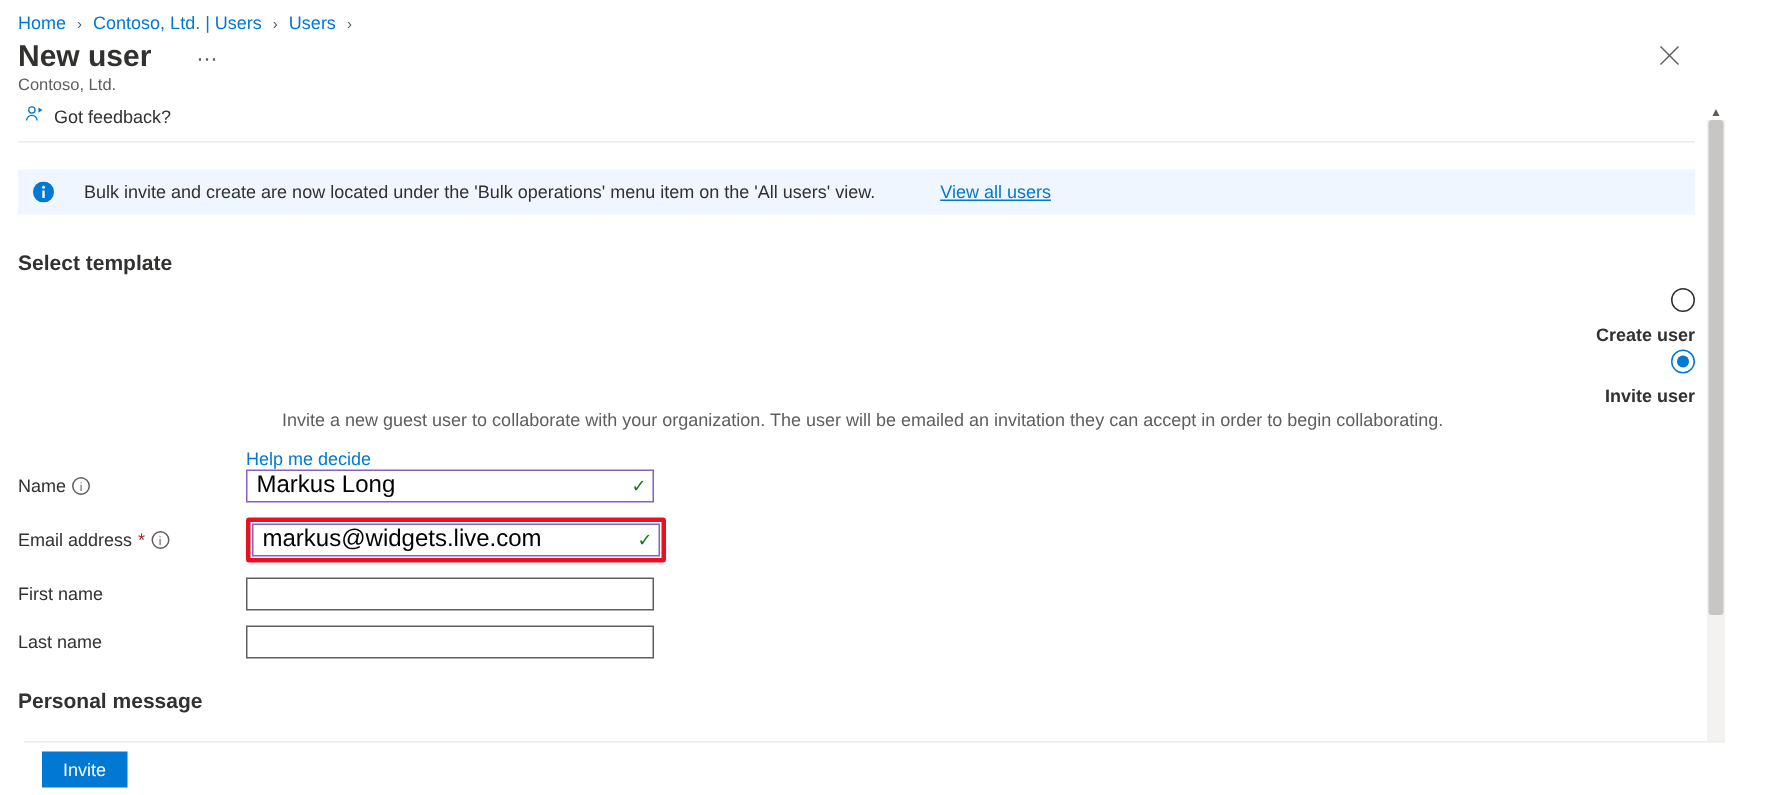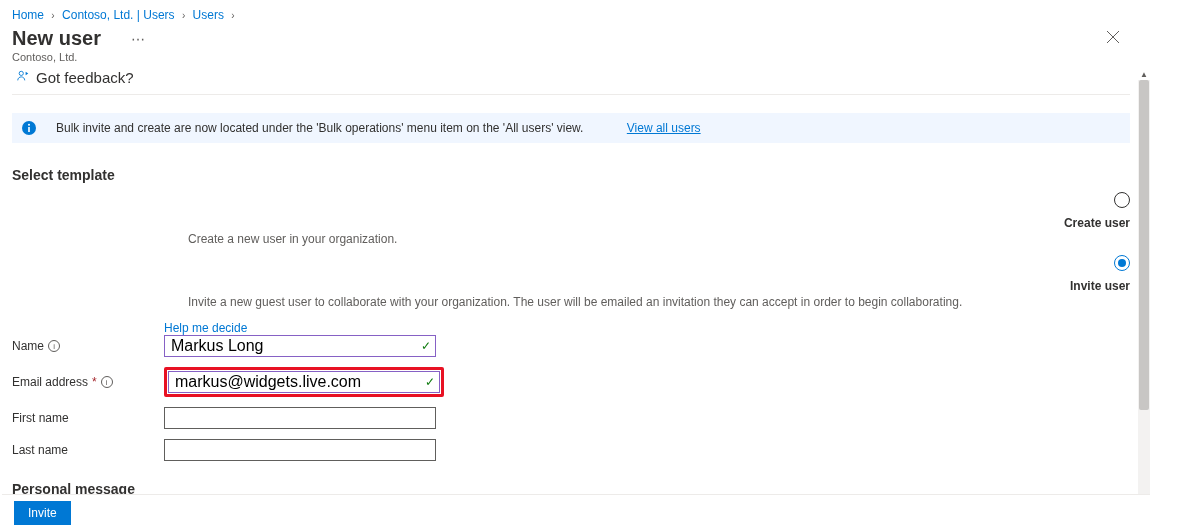--- a/index.html
+++ b/index.html
@@ -8,21 +8,21 @@
   .scroll-area { position:absolute; left:0; top:0; right:8px; bottom:25px; overflow:hidden; padding:0 12px; }
   a.link { color:#0078d4; text-decoration:none; cursor:pointer; }
   .breadcrumb { padding:8px 0 4px 0; font-size:12px; color:#0078d4; }
   .breadcrumb .sep { color:#605e5c; margin:0 4px; font-size:10px; display:inline-block;}
   .title-row { display:flex; align-items:center; justify-content:space-between; }
   .title-left { display:flex; align-items:center; gap:26px;}
   h1.page-title { font-size:20px; font-weight:600; margin:0; }
   .subtitle { font-size:11px; color:#605e5c; margin-top:0px; }
   .more-btn { color:#605e5c; cursor:pointer; font-size:14px; padding:0 4px;}
   .close-btn { cursor:pointer; color:#605e5c; font-size:14px; padding:4px; margin-right:6px;}
-  .feedback-bar { display:flex; align-items:center; gap:6px; padding:6px 0 8px 4px; font-size:15px; color:#323130; cursor:pointer; border-bottom:1px solid #edebe9;}
+  .feedback-bar { display:flex; align-items:center; gap:6px; padding:6px 0 8px 4px; font-size:12px; color:#323130; cursor:pointer; border-bottom:1px solid #edebe9;}
   .feedback-icon svg { width:14px; height:14px; }
   .info-banner { background:#f0f6ff; padding:8px 10px; margin:18px 0 0 0; display:flex; align-items:center; gap:20px; font-size:12px; color:#323130;}
   .info-banner svg { flex:0 0 auto; }
   .info-banner a { color:#0078d4; text-decoration:underline; }
   .section-heading { font-size:14px; font-weight:600; margin:24px 0 8px 0;}
   .template-opts { margin-left:152px; }
   .radio-row { display:flex; align-items:flex-end; gap:8px; margin-bottom:2px;flex-direction:column; }
   .radio-outer { width:16px; height:16px; border-radius:50%; border:1px solid #323130; display:flex; align-items:center; justify-content:center; margin-top:1px; cursor:pointer;}
   .radio-outer.selected { border-color:#0078d4;}
   .radio-inner { width:8px; height:8px; border-radius:50%; background:#0078d4;}
@@ -32,21 +32,21 @@
   .form-row { display:flex; align-items:center; margin-bottom:10px;}
   .form-label { width:152px; flex:0 0 152px; font-size:12px; color:#323130; display:flex; align-items:center; gap:4px;}
   .req { color:#a4262c; }
   .info-glyph { width:12px; height:12px; border:1px solid #605e5c; border-radius:50%; display:inline-flex; align-items:center; justify-content:center; font-size:8px; color:#605e5c; cursor:default;}
   .text-input { height:22px; border:1px solid #605e5c; padding:2px 20px 2px 6px; font-size:16px; font-family:inherit; outline:none; background:#fff;}
   .text-input.valid { border-color:#8661c5;}
   .input-wrap { position:relative; width:272px;}
   .input-wrap .text-input { width:100%;}
   .check-mark { position:absolute; right:5px; top:50%; transform:translateY(-50%); color:#107c10; font-size:12px; pointer-events:none;}
   .highlight-box { border:3px solid #e81123; padding:1px; border-radius:2px;}
-  .footer { position:absolute; left:2px; right:0; bottom:0; height:36px; border-top:1px solid #edebe9; display:flex; align-items:center; padding:0 12px; background:#fff;}
+  .footer { position:absolute; left:16px; right:0; bottom:0; height:36px; border-top:1px solid #edebe9; display:flex; align-items:center; padding:0 12px; background:#fff;}
   .primary-btn { background:#0078d4; color:#fff; border:none; height:24px; padding:0 14px; font-size:12px; cursor:pointer;}
   .scrollbar { position:absolute; right:0; top:80px; bottom:28px; width:12px; background:#f3f2f1;}
   .scrollbar .thumb { position:absolute; left:1px; right:1px; top:0; height:330px; background:#c8c6c4; border-radius:2px;}
   .scrollbar .arrow { position:absolute; left:0; right:0; height:12px; display:flex; align-items:center; justify-content:center; color:#605e5c; font-size:8px; cursor:pointer;}
   .scrollbar .arrow.up { top:-12px;}
   .scrollbar .arrow.down { bottom:-12px;}
 </style>
 </head>
 <body>
 
@@ -96,21 +96,20 @@
       <span>Bulk invite and create are now located under the 'Bulk operations' menu item on the 'All users' view.</span>
       &nbsp;<a href="#" class="link" style="text-decoration:underline">View all users</a>
     </div>
 
     <div class="section-heading">Select template</div>
     <div class="template-opts">
       <div class="radio-row">
         <span class="radio-outer"></span>
         <span class="radio-label">Create user</span>
       </div>
-      <div class="radio-desc">Create a new user in your organization.</div>
 
       <div class="radio-row">
         <span class="radio-outer selected">
             <span class="radio-inner"></span>
           </span>
         <span class="radio-label">Invite user</span>
       </div>
       <div class="radio-desc">Invite a new guest user to collaborate with your organization. The user will be emailed an invitation they can accept in order to begin collaborating.</div>
 
       <a href="#" class="link help-link">Help me decide</a>

